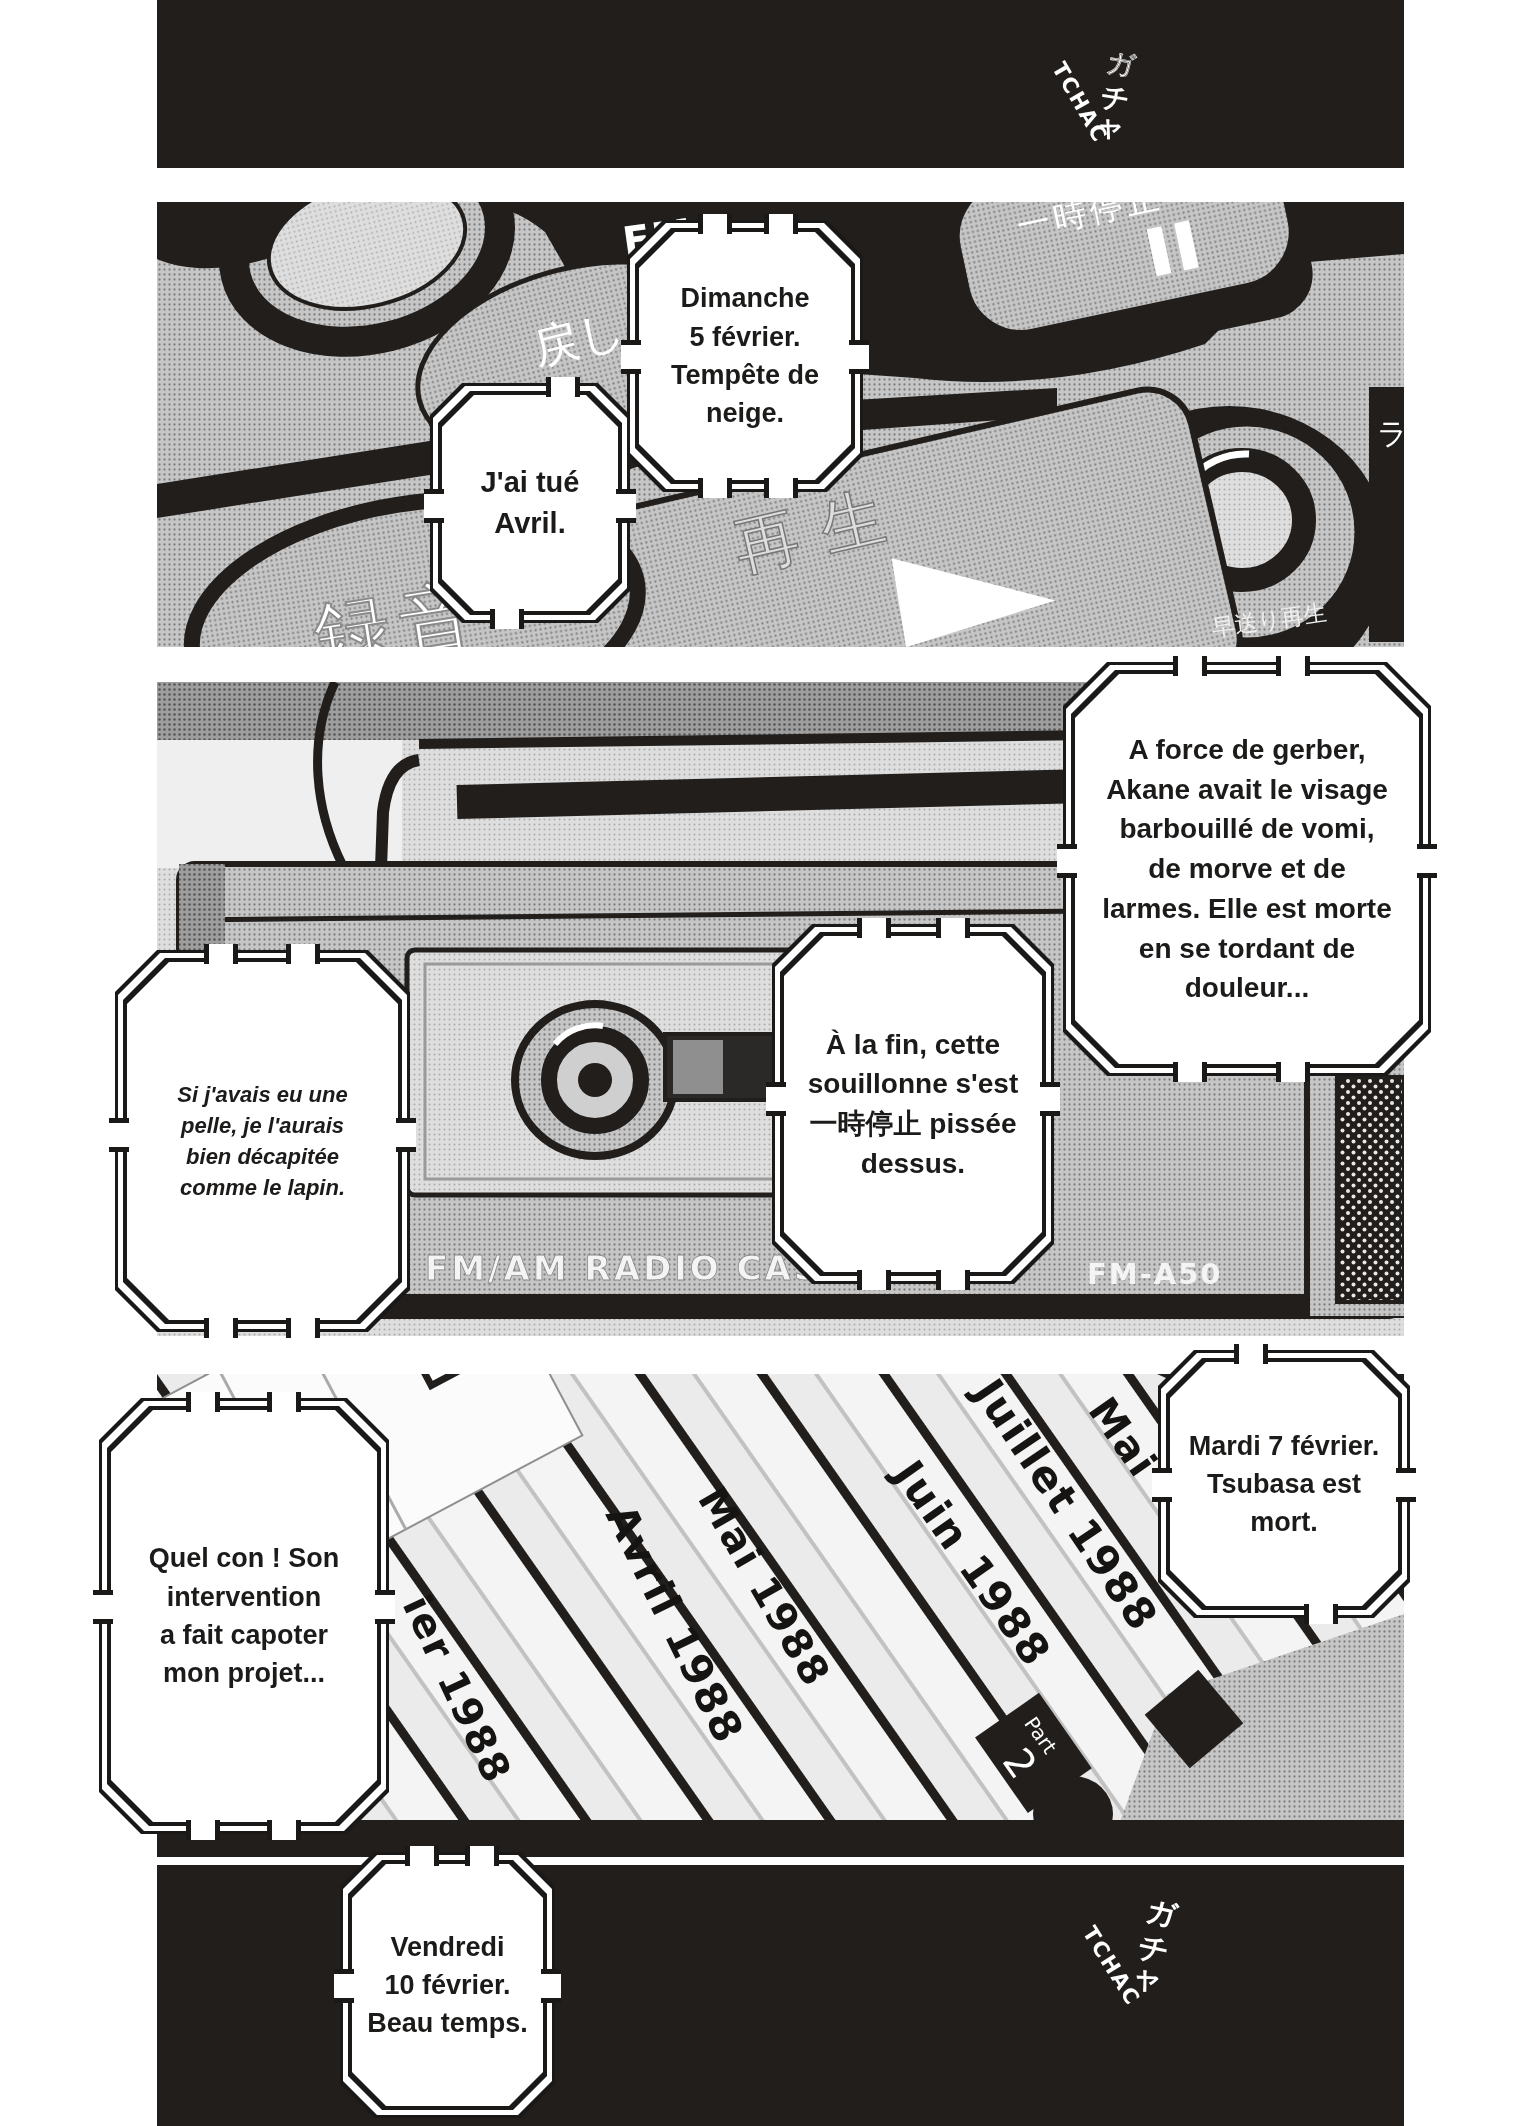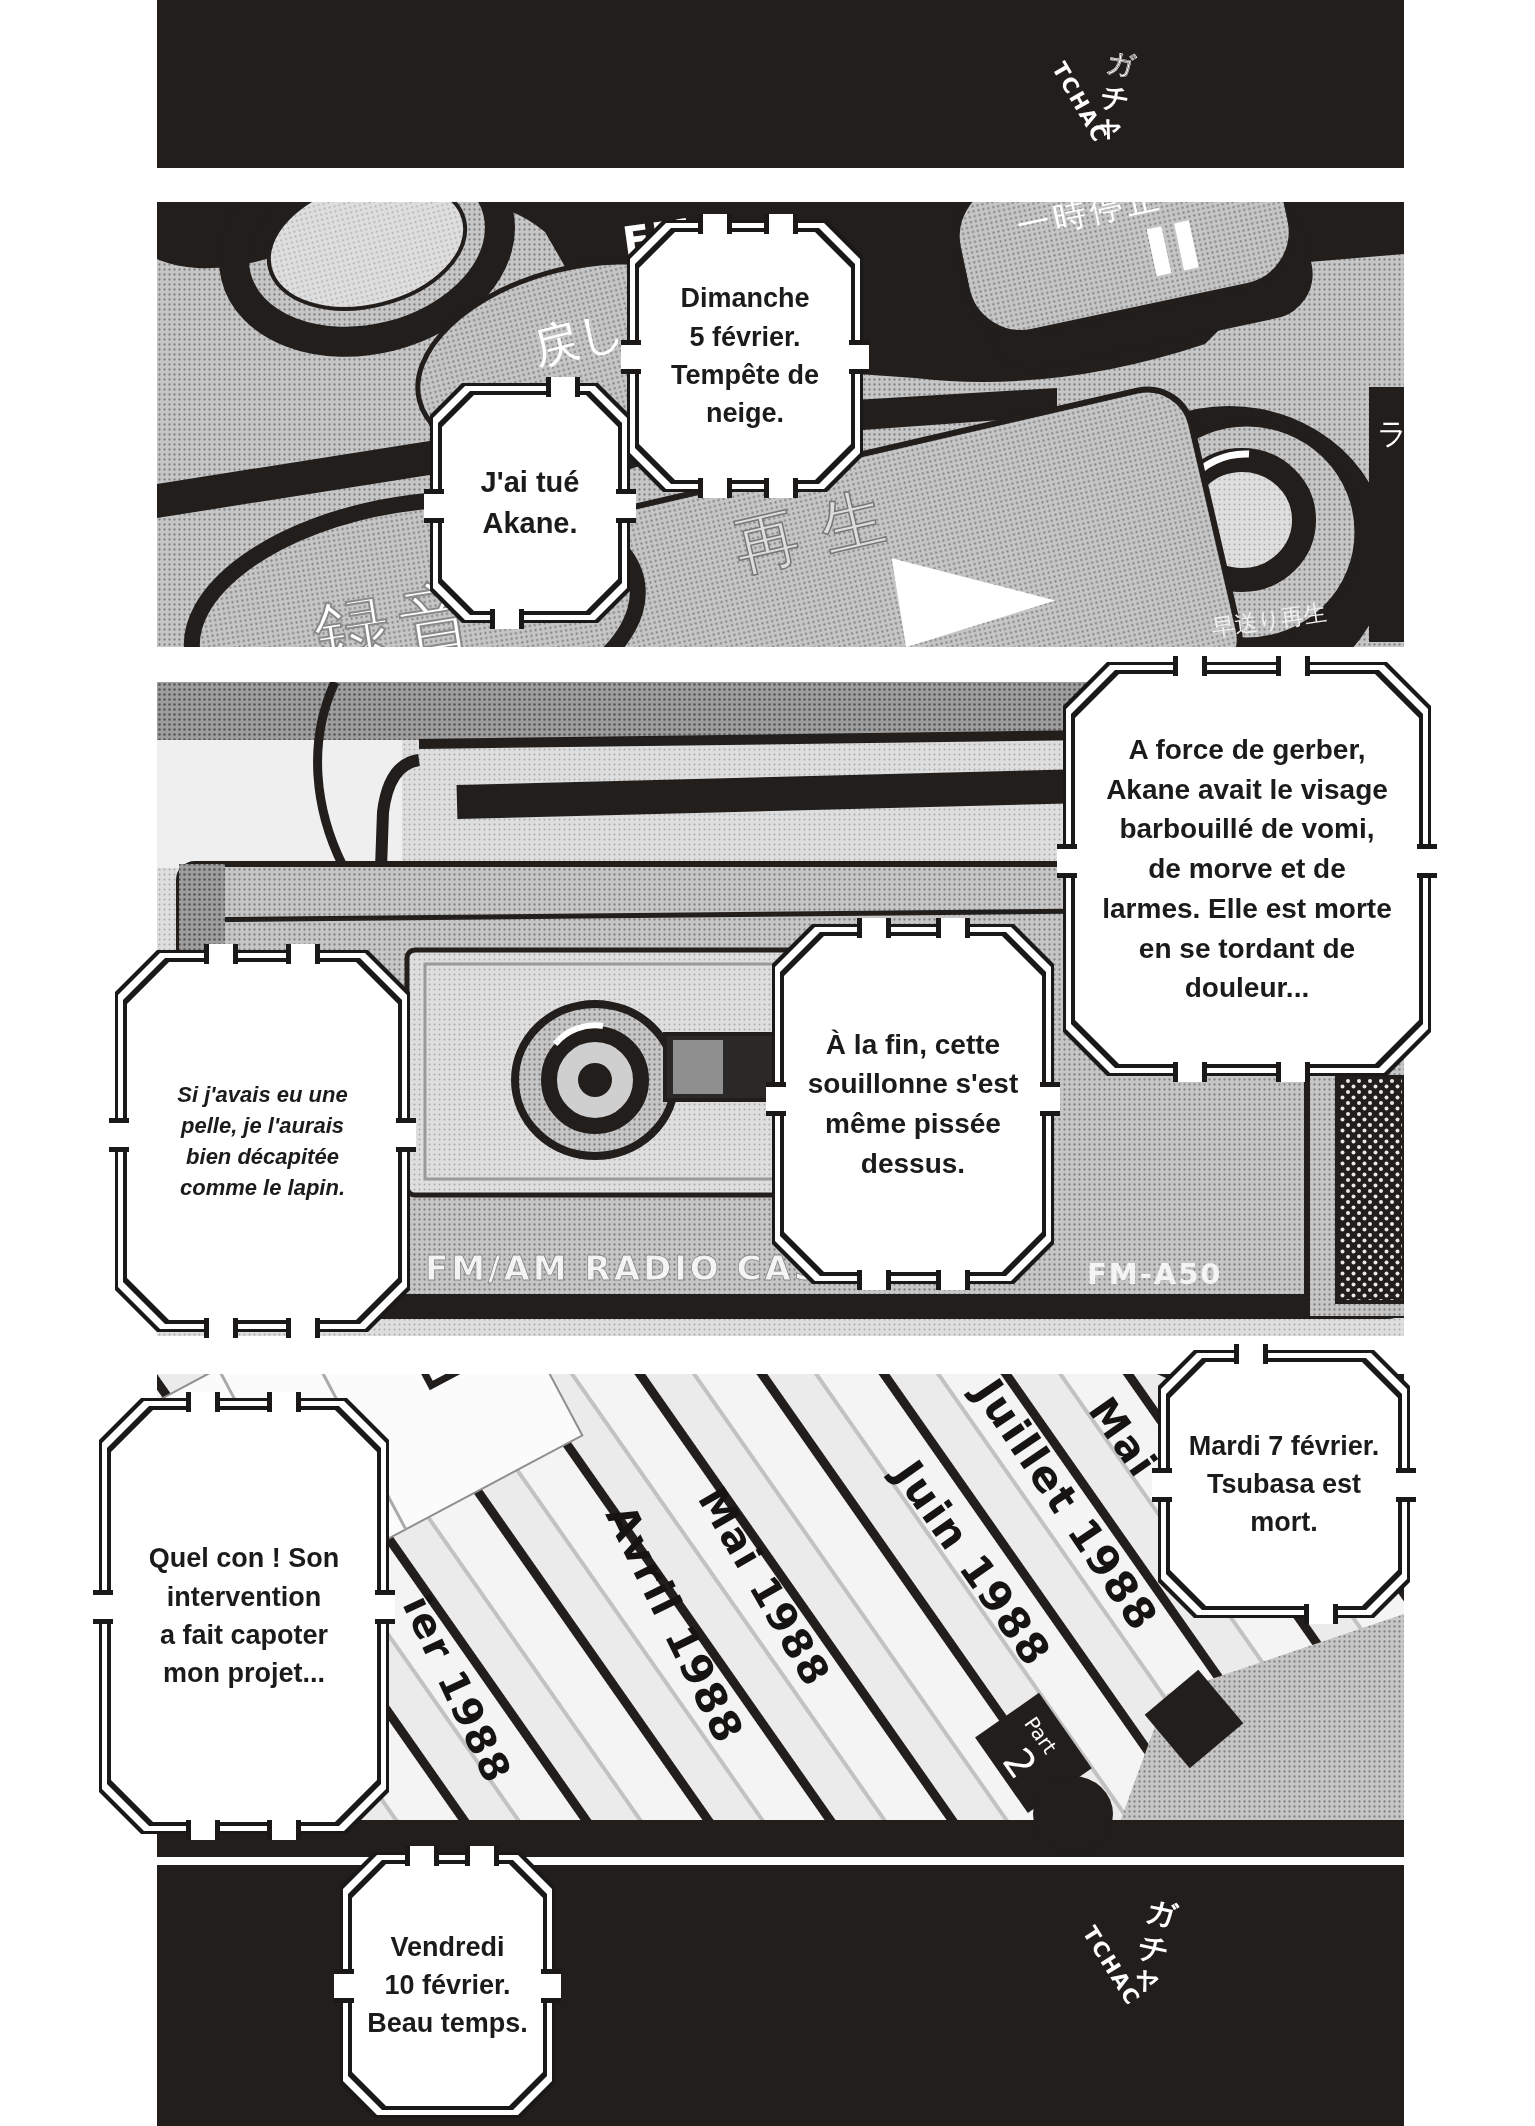--- a/index.html
+++ b/index.html
@@ -219,21 +219,21 @@
     <span class="notch nb b"></span>
     <span class="notch nl"></span>
     <span class="notch nr"></span>
   </div>
 
   <div class="bubble" style="left:430px;top:383px;width:200px;height:240px;--c:32px;">
     <div class="oct o1"></div>
       <div class="oct o2"></div>
       <div class="oct o3"></div>
     <div class="oct o4" style="font-size:29px;">J'ai tué
-Akane.</div>
+Avril.</div>
     <span class="notch nt b"></span>
     <span class="notch nb a"></span>
     <span class="notch nl"></span>
     <span class="notch nr"></span>
   </div>
 
   <div class="bubble" style="left:1063px;top:662px;width:368px;height:414px;--c:44px;">
     <div class="oct o1"></div>
       <div class="oct o2"></div>
       <div class="oct o3"></div>
@@ -267,21 +267,21 @@
     <span class="notch nl"></span>
     <span class="notch nr"></span>
   </div>
 
   <div class="bubble" style="left:772px;top:924px;width:282px;height:360px;--c:40px;">
     <div class="oct o1"></div>
       <div class="oct o2"></div>
       <div class="oct o3"></div>
     <div class="oct o4" style="font-size:28px;">À la fin, cette
 souillonne s'est
-même pissée
+一時停止 pissée
 dessus.</div>
     <span class="notch nt a"></span>
     <span class="notch nt b"></span>
     <span class="notch nb a"></span>
     <span class="notch nb b"></span>
     <span class="notch nl"></span>
     <span class="notch nr"></span>
   </div>
 
   <div class="bubble" style="left:99px;top:1398px;width:290px;height:436px;--c:42px;">

